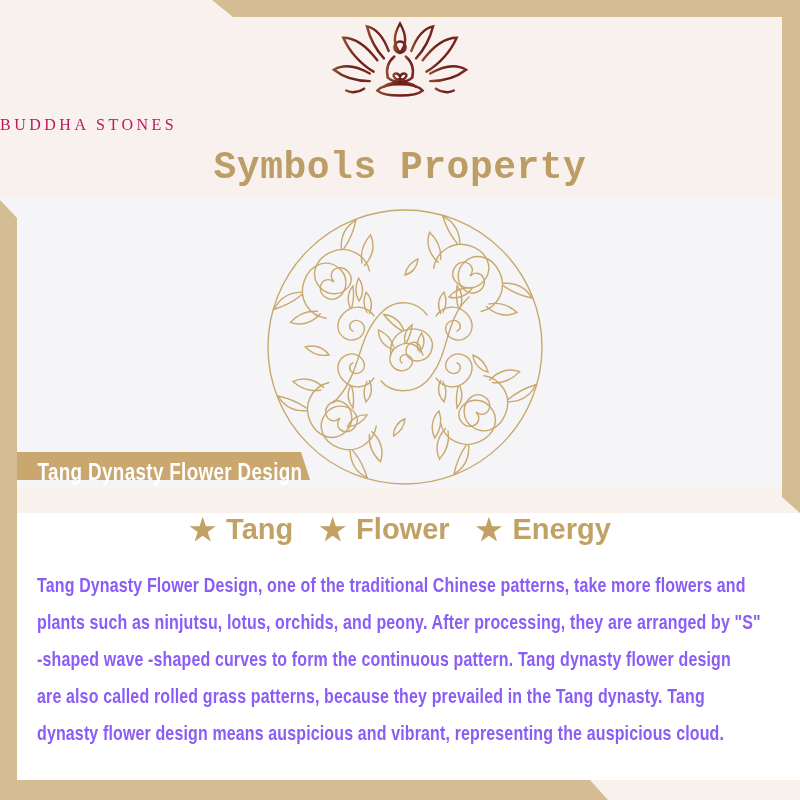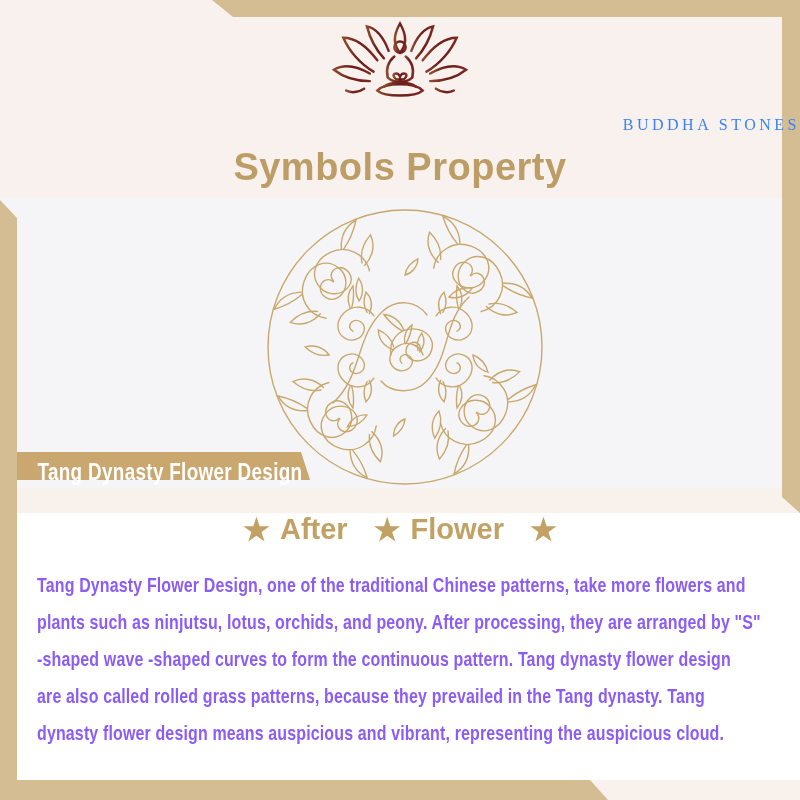--- a/index.html
+++ b/index.html
@@ -13,24 +13,24 @@
   .cream-strip{top:488px;height:25px;background:#F8F1EC;}
   .bottom-row{top:780px;height:20px;background:#F8F1EC;}
 
   
   .ribbon{position:absolute;inset:0;background:#D5BD93;}
   .ribbon-topright{clip-path:polygon(212px 0,800px 0,800px 513px,782px 497px,782px 17px,233px 17px);}
   .ribbon-leftbottom{clip-path:polygon(0 200px,17px 218px,17px 780px,590px 780px,608px 800px,0 800px);}
 
   
   .logo{position:absolute;left:315px;top:18px;width:170px;height:96px;}
-  .brand-name{position:absolute;left:0;top:116px;width:800px;text-align:right;
-    font-family:"Liberation Serif",serif;font-size:16px;letter-spacing:3.5px;color:#3b82f6;}
+  .brand-name{position:absolute;left:0;top:116px;width:800px;text-align:left;
+    font-family:"Liberation Serif",serif;font-size:16px;letter-spacing:3.5px;color:#be185d;}
   .page-title{position:absolute;left:0;top:146px;width:800px;text-align:center;
-    font-size:38px;font-weight:bold;color:#BC9D66;letter-spacing:0.5px;}
+    font-size:38px;font-weight:bold;color:#BC9D66;letter-spacing:0.5px;font-family:Liberation Mono, monospace;}
 
   
   .pattern{position:absolute;left:263px;top:205px;width:284px;height:284px;}
 
   
   .chip{position:absolute;left:17px;top:452px;width:300px;height:28px;background:#C9A76E;
     clip-path:polygon(0 0,284px 0,297px 40px,0 40px);}
   .chip span{display:inline-block;padding-left:25px;line-height:40px;font-size:23px;font-weight:bold;
     color:#ffffff;white-space:nowrap;transform:scaleX(0.82);transform-origin:left center;letter-spacing:0.4px;}
 
@@ -137,28 +137,29 @@
     </g>
   </svg>
 
   <div class="chip">
     <span>Tang Dynasty Flower Design</span>
   </div>
 
   <div class="props">
     <span class="item">
       <span class="star">★</span>
-      <span>After</span>
+      <span>Tang</span>
     </span>
     <span class="item">
       <span class="star">★</span>
       <span>Flower</span>
     </span>
     <span class="item">
       <span class="star">★</span>
+      <span>Energy</span>
     </span>
   </div>
 
   <div class="desc">
     <div class="desc-line">Tang Dynasty Flower Design, one of the traditional Chinese patterns, take more flowers and</div>
     <div class="desc-line">plants such as ninjutsu, lotus, orchids, and peony. After processing, they are arranged by "S"</div>
     <div class="desc-line">-shaped wave -shaped curves to form the continuous pattern.  Tang dynasty flower design</div>
     <div class="desc-line">are also called rolled grass patterns, because they prevailed in the Tang dynasty. Tang</div>
     <div class="desc-line">dynasty flower design means auspicious and vibrant, representing the auspicious cloud.</div>
   </div>

